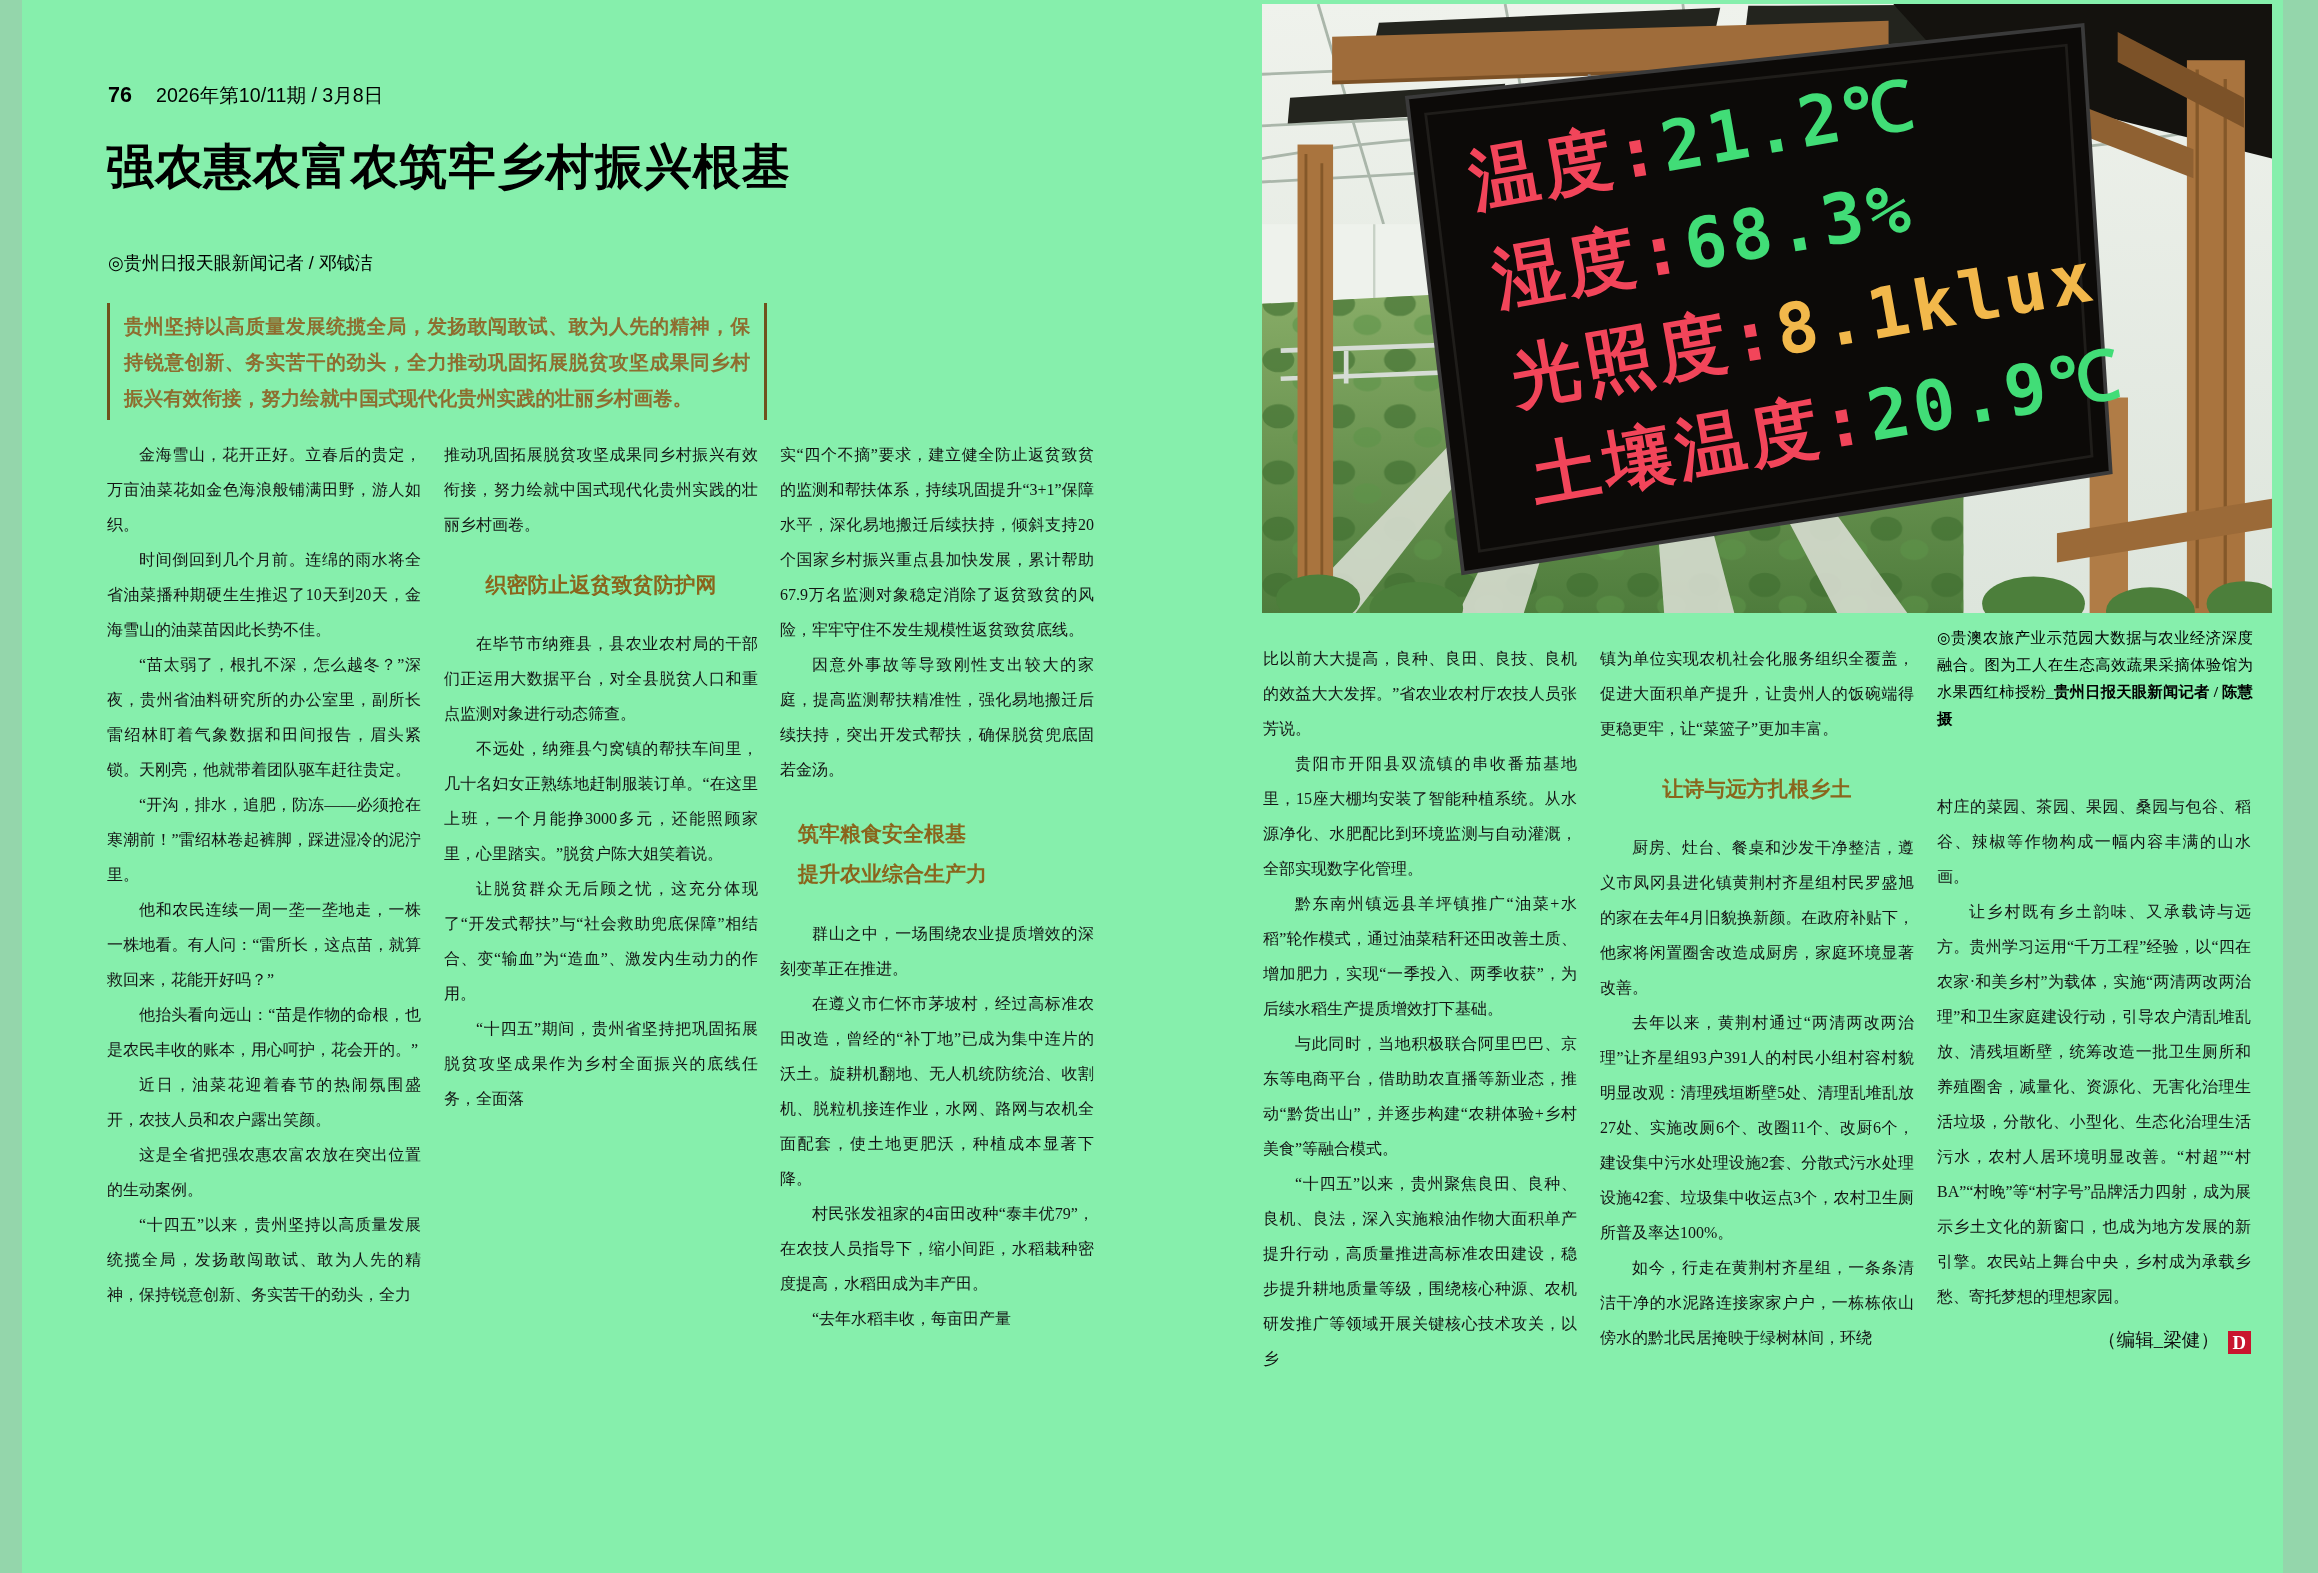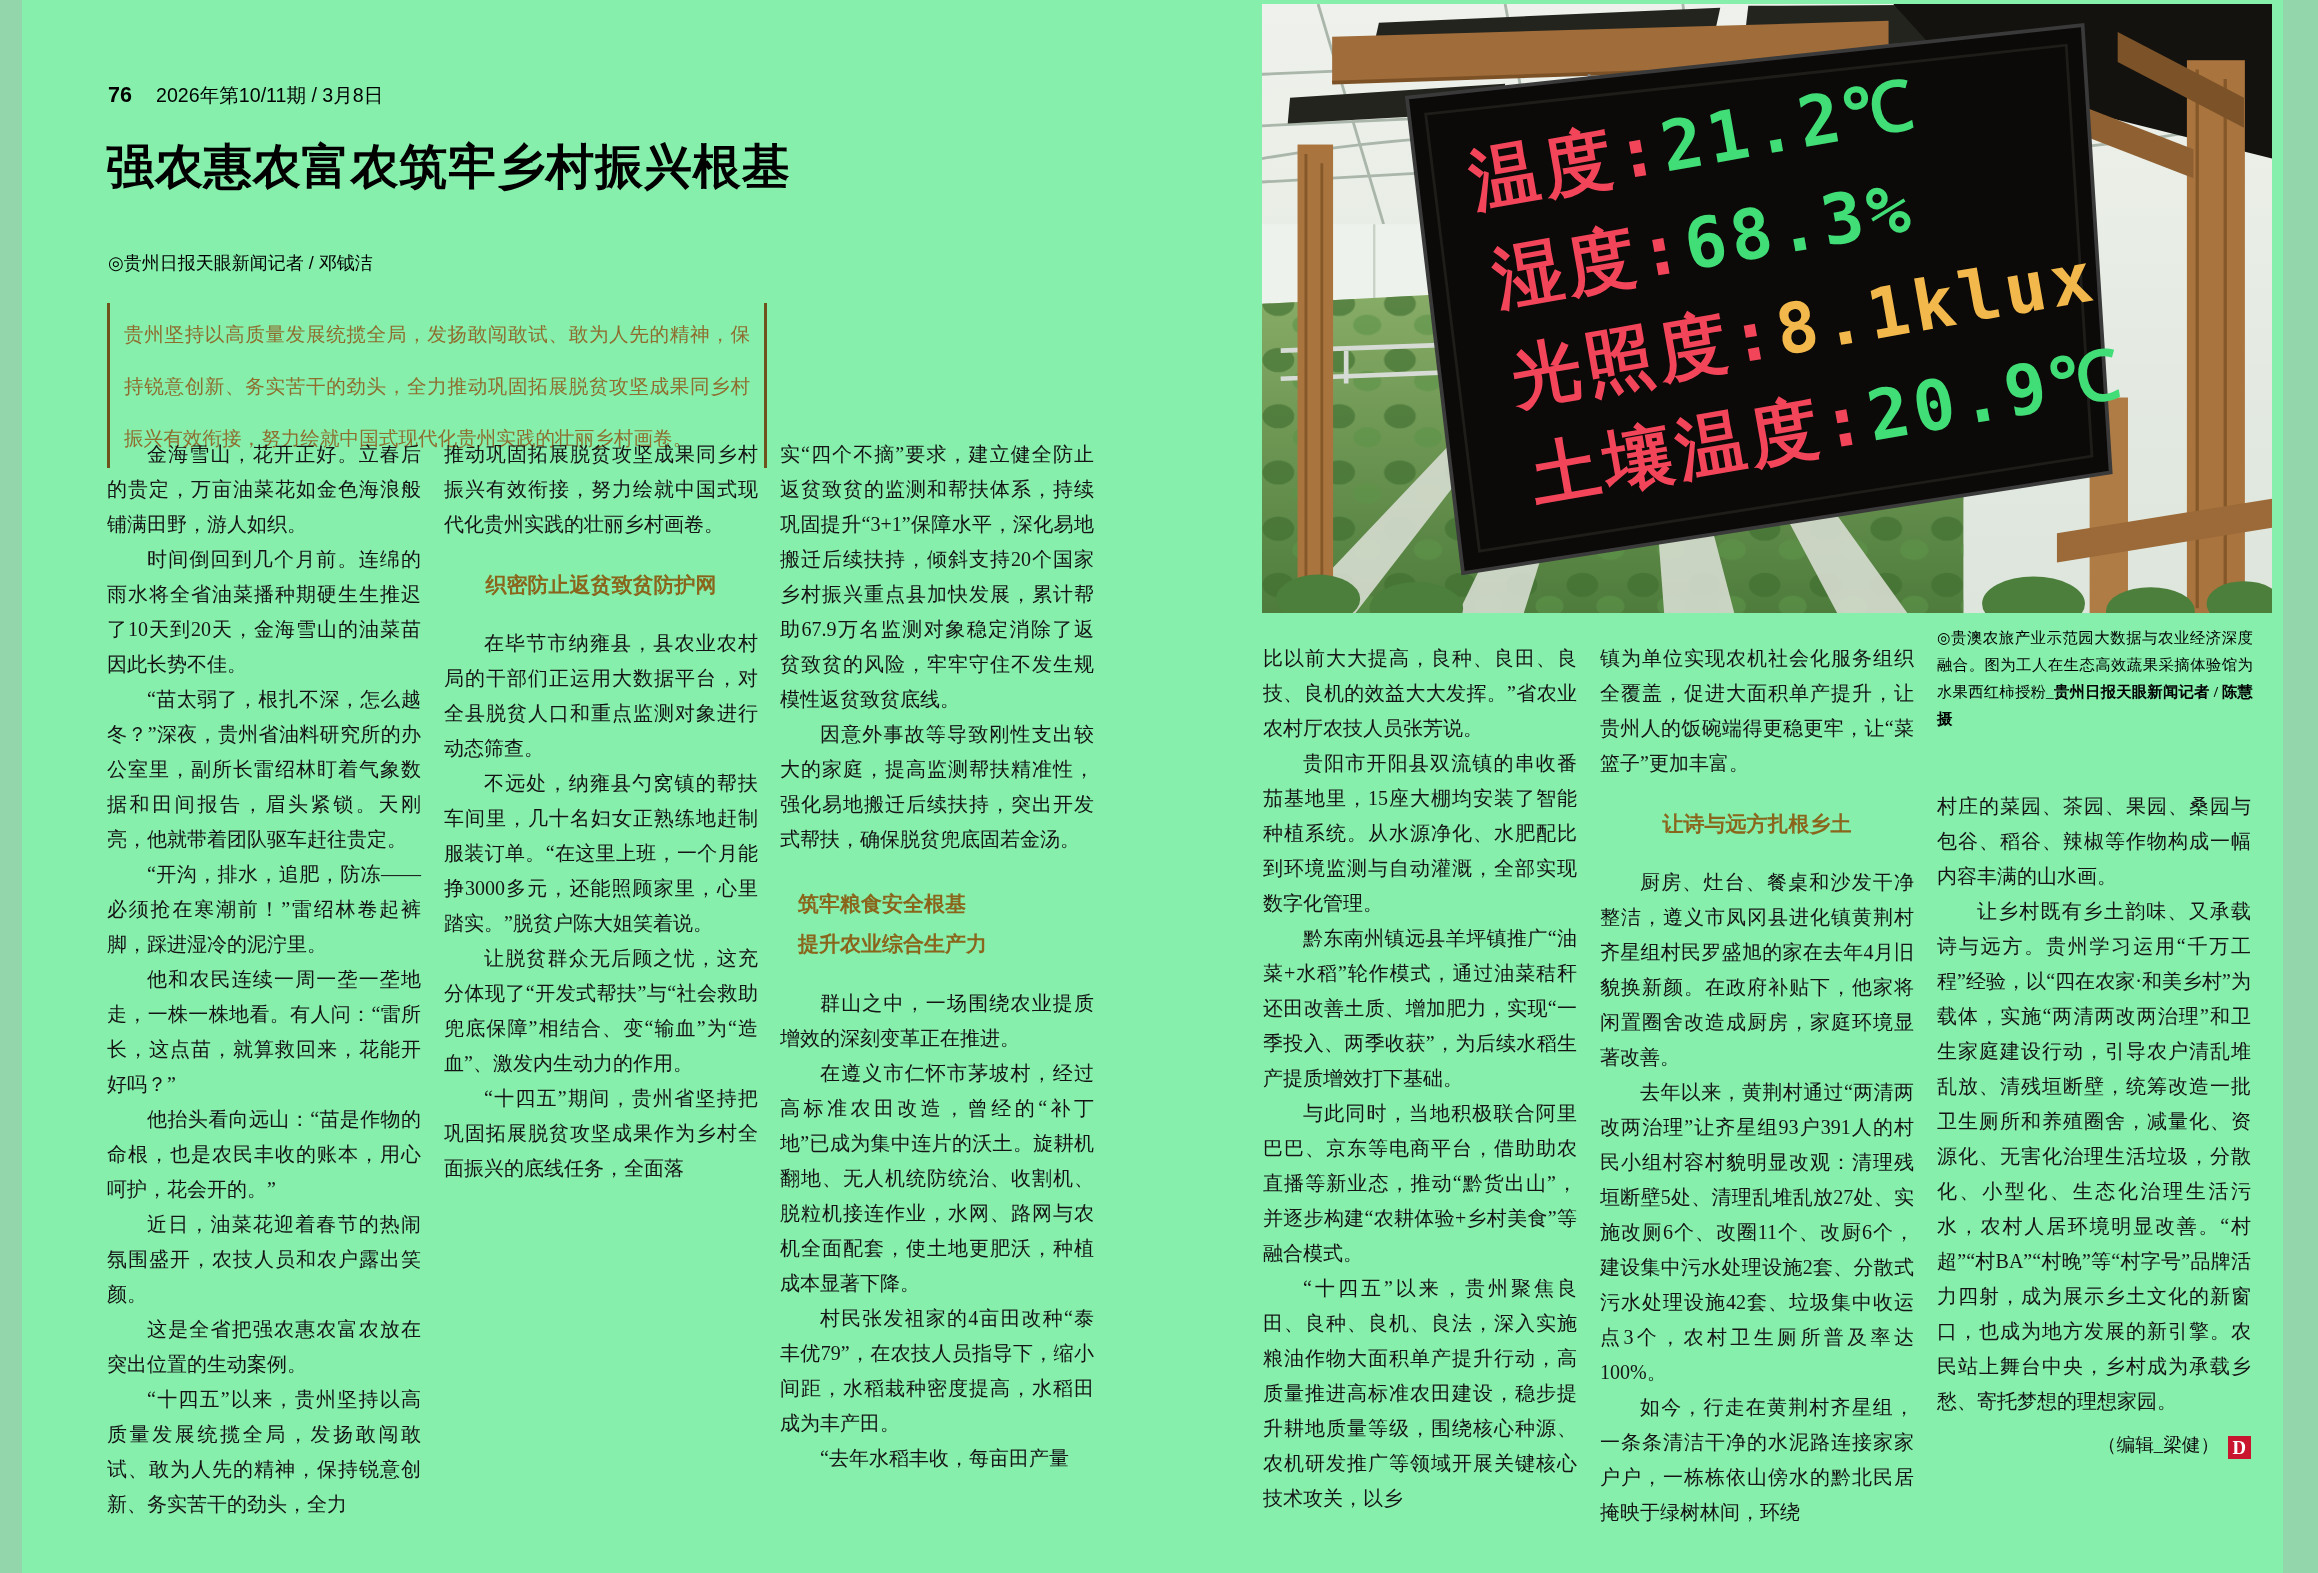--- a/index.html
+++ b/index.html
@@ -16,24 +16,24 @@
   .title{position:absolute;left:106px;top:135px;margin:0;width:981px;
          font-family:"Liberation Serif","DejaVu Serif",serif;font-weight:900;
          font-size:48px;letter-spacing:0.9px;color:#000;}
 
   .byline{position:absolute;left:108px;top:251px;font-family:"Liberation Sans","DejaVu Sans",sans-serif;
           font-size:18px;color:#000;}
 
   .intro{position:absolute;left:107px;top:303px;width:626px;padding:4.7px 14px;
          border-left:3.7px solid #6f531d;border-right:3.7px solid #6f531d;
          font-family:"Liberation Sans","DejaVu Sans",sans-serif;
-         font-size:19.6px;line-height:52px;text-align:justify;color:#8e6d2f;}
+         font-size:19.6px;line-height:36px;text-align:justify;color:#8e6d2f;font-weight:bold;}
 
   .col{position:absolute;width:314px;}
-  .col p{margin:0;text-align:justify;text-indent:2em;font-size:20px;line-height:35px;color:#141414;}
+  .col p{margin:0;text-align:justify;text-indent:2em;font-size:16px;line-height:35px;color:#141414;}
   .col p.cont{text-indent:0;}
 
   .sec-h{font-family:"Liberation Sans","DejaVu Sans",sans-serif;font-weight:bold;
          color:#8a651c;font-size:21px;line-height:28px;}
   .sec-h.center{text-align:center;margin:29px 0 27px 0;}
   .sec-h.left2{margin:33px 0 28px 18px;}
   .sec-h.left2 div{margin:0 0 12px 0;}
 
   .photo{position:absolute;left:1262px;top:3.7px;width:1010px;height:609px;overflow:hidden;background:#e8ece6;}
   .photo svg{display:block;width:100%;height:100%;}

